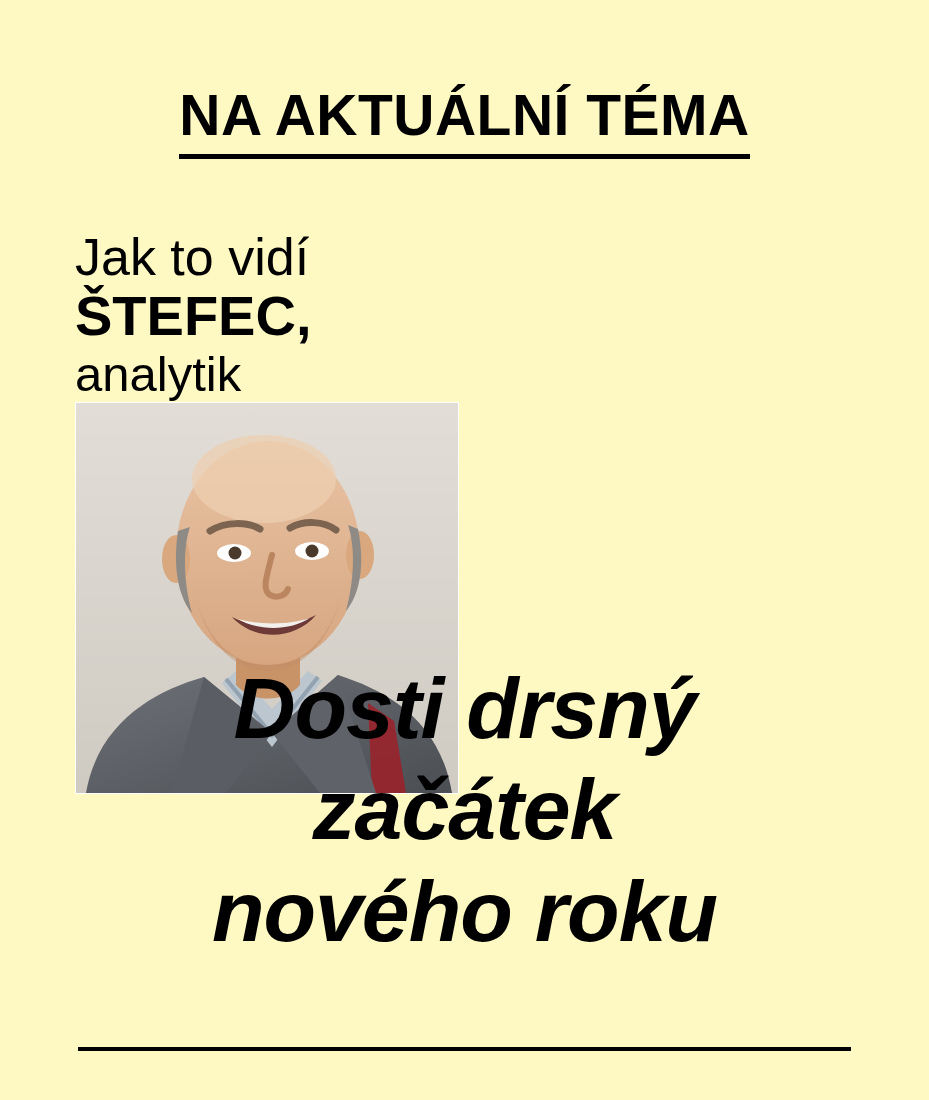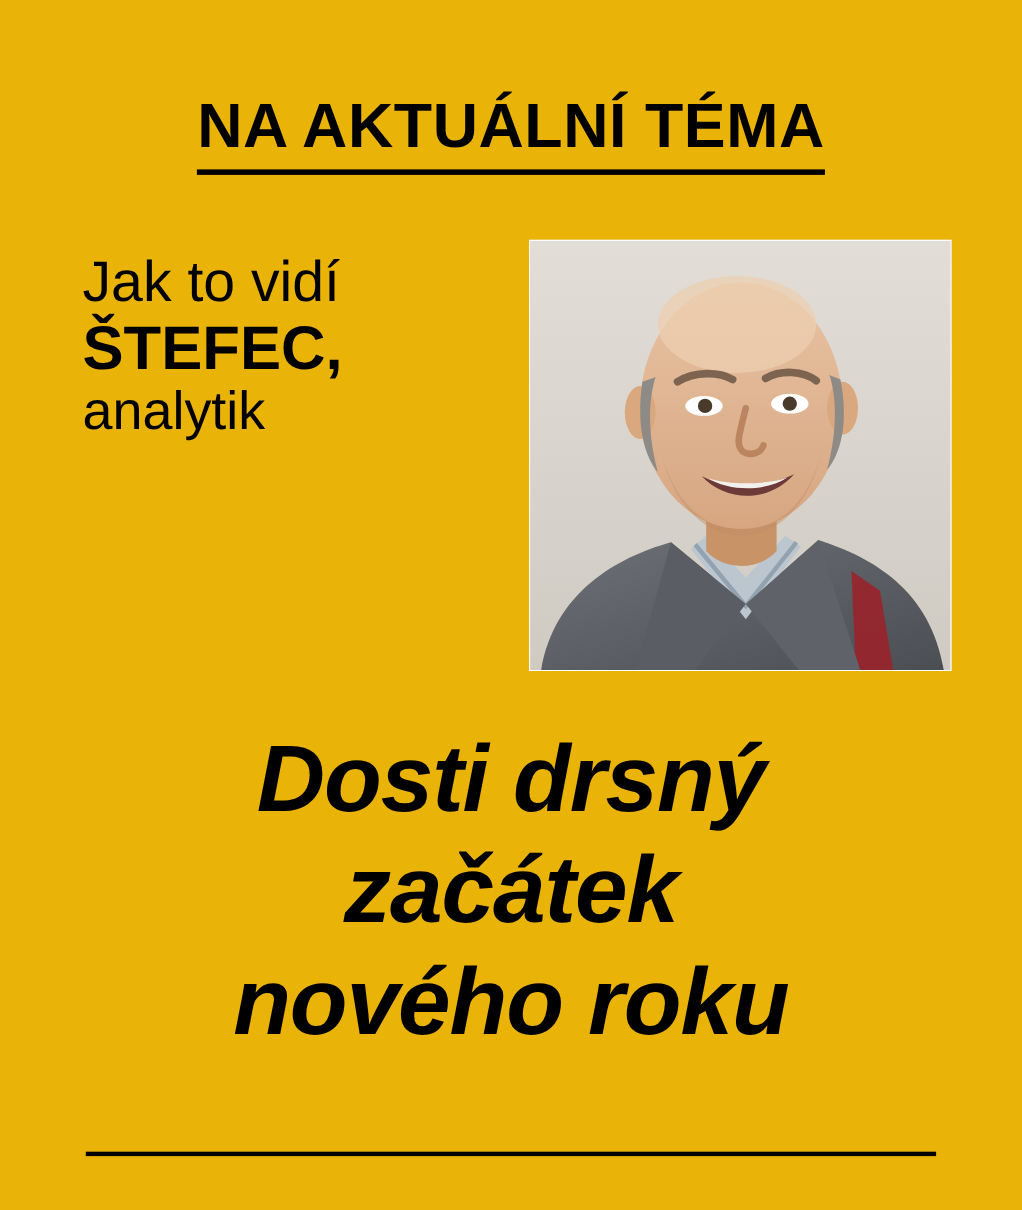--- a/index.html
+++ b/index.html
@@ -11,21 +11,21 @@
     height: 1100px;
     background: #cfe0d8;
     font-family: "Liberation Sans", sans-serif;
     color: #000;
     overflow: hidden;
   }
   .poster {
     position: relative;
     width: 929px;
     height: 1100px;
-    background: #eab308;
+    background: #fef9c3;
     box-sizing: border-box;
   }
 
   
   .kicker-wrap {
     position: absolute;
     left: 0;
     right: 0;
     top: 86px;
     text-align: center;
@@ -40,21 +40,21 @@
     border-bottom: 5px solid #000;
   }
 
   
   .intro {
     position: absolute;
     left: 75px;
     top: 218px;
     width: 790px;
     display: flex;
-    flex-direction: row;
+    flex-direction: column;
     align-items: flex-start;
     justify-content: space-between;
   }
   .intro-text {
     width: 380px;
     padding-top: 10px;
   }
   .line-light {
     font-size: 52px;
     font-weight: normal;

